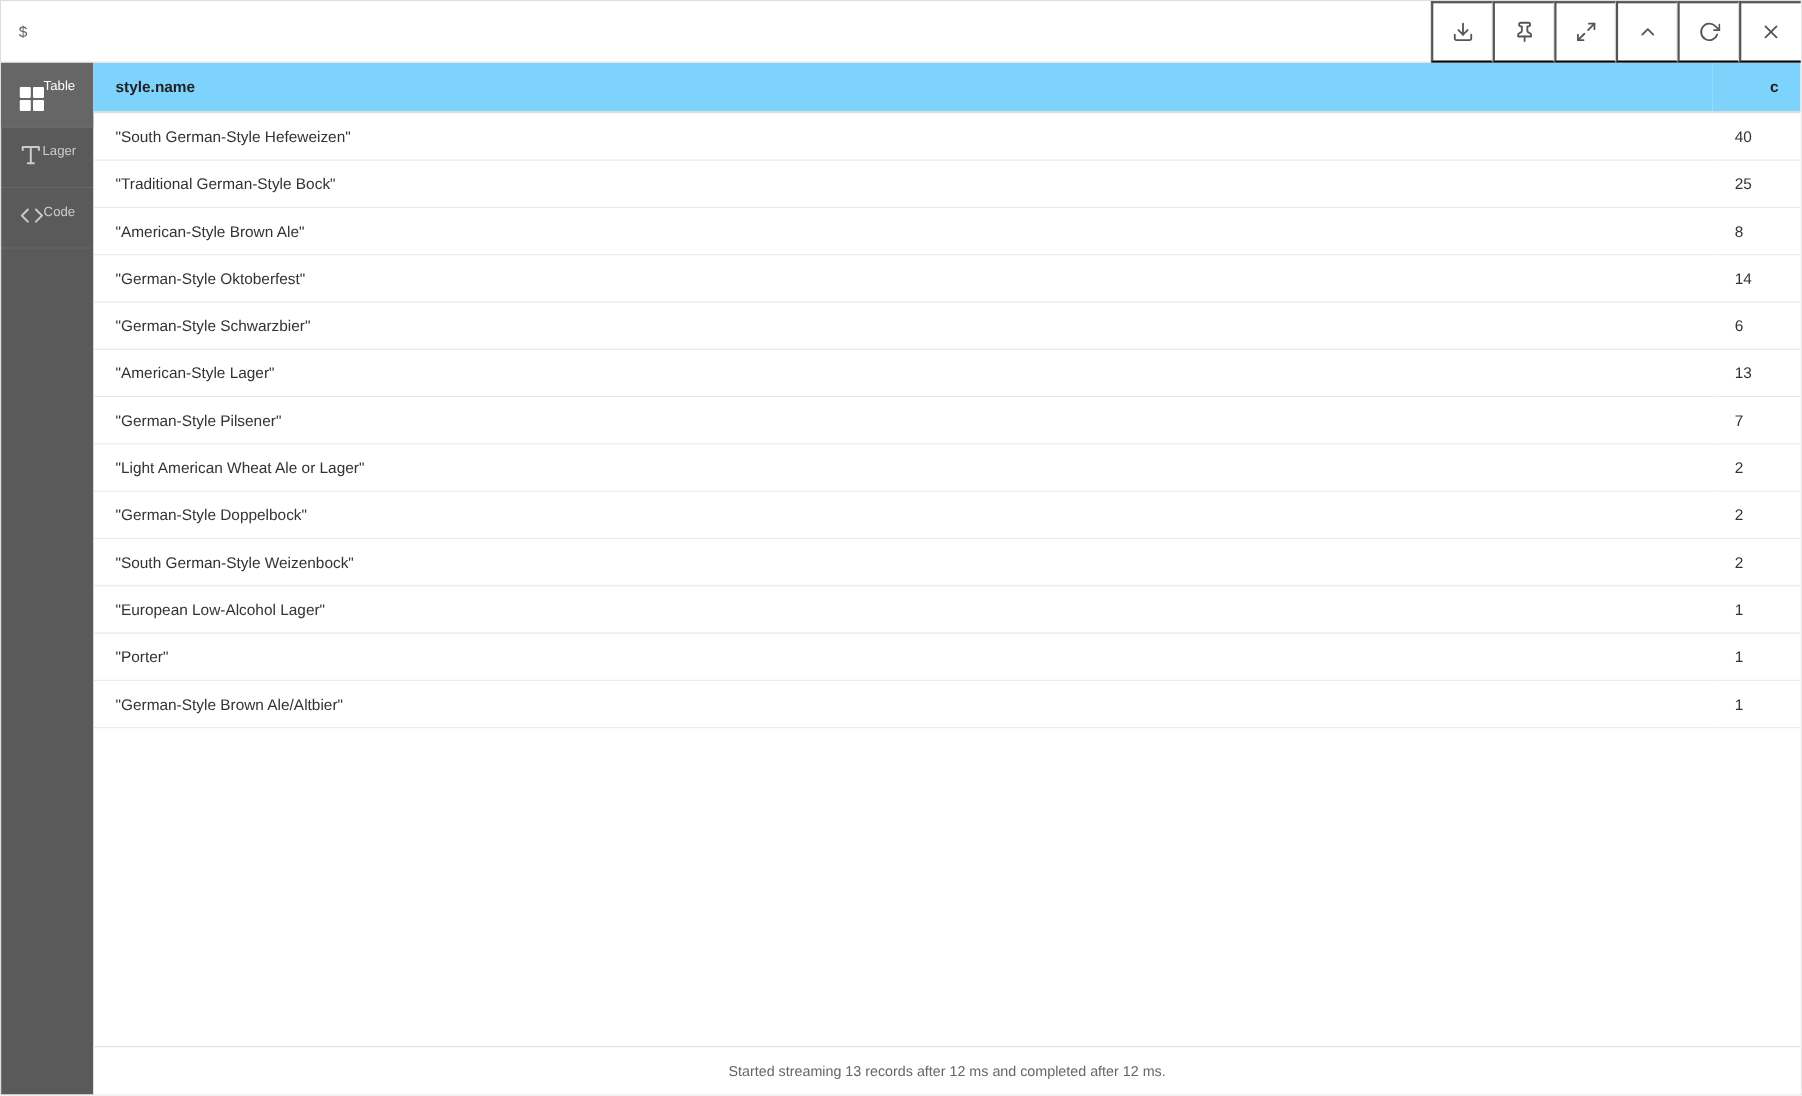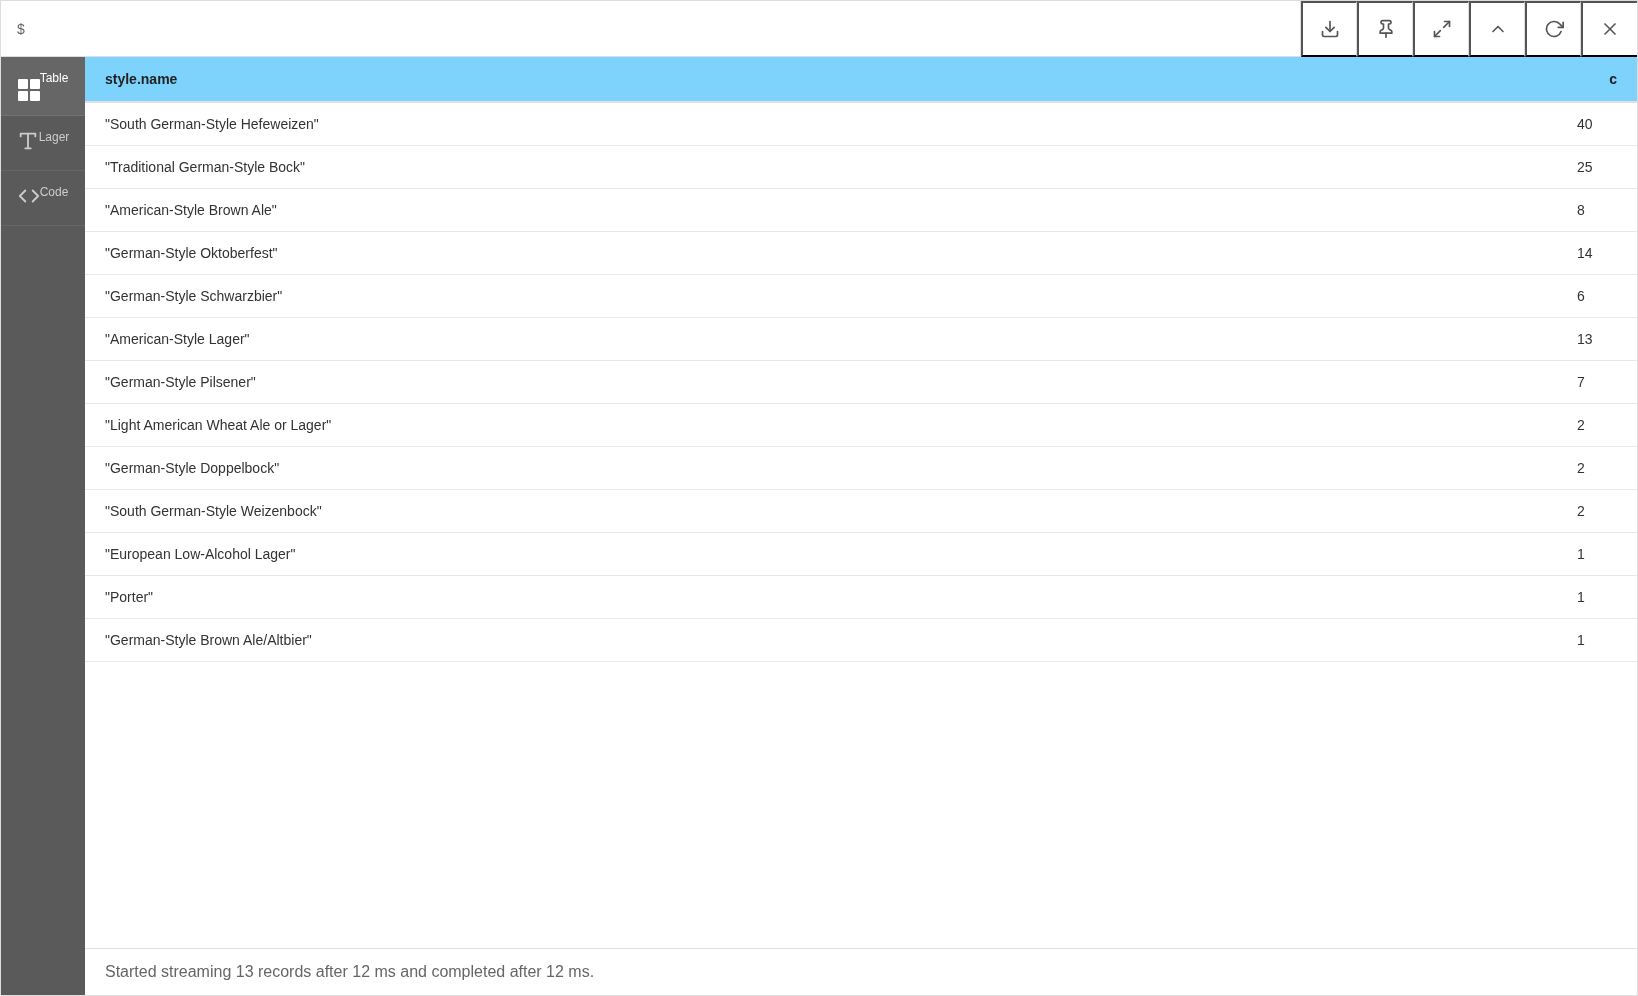--- a/index.html
+++ b/index.html
@@ -177,23 +177,24 @@
     tbody td.col-count {
       text-align: left;
       width: 80px;
       color: #333;
     }
 
     
     .status-bar {
       padding: 14px 20px;
       border-top: 1px solid #e0e0e0;
-      font-size: 16px;
+      font-size: 13px;
       color: #666;
       background: #fff;
+      text-align: center;
     }
 
     .grid-icon {
       display: inline-grid;
       grid-template-columns: 1fr 1fr;
       gap: 2px;
       width: 22px;
       height: 22px;
     }
     .grid-icon span {

